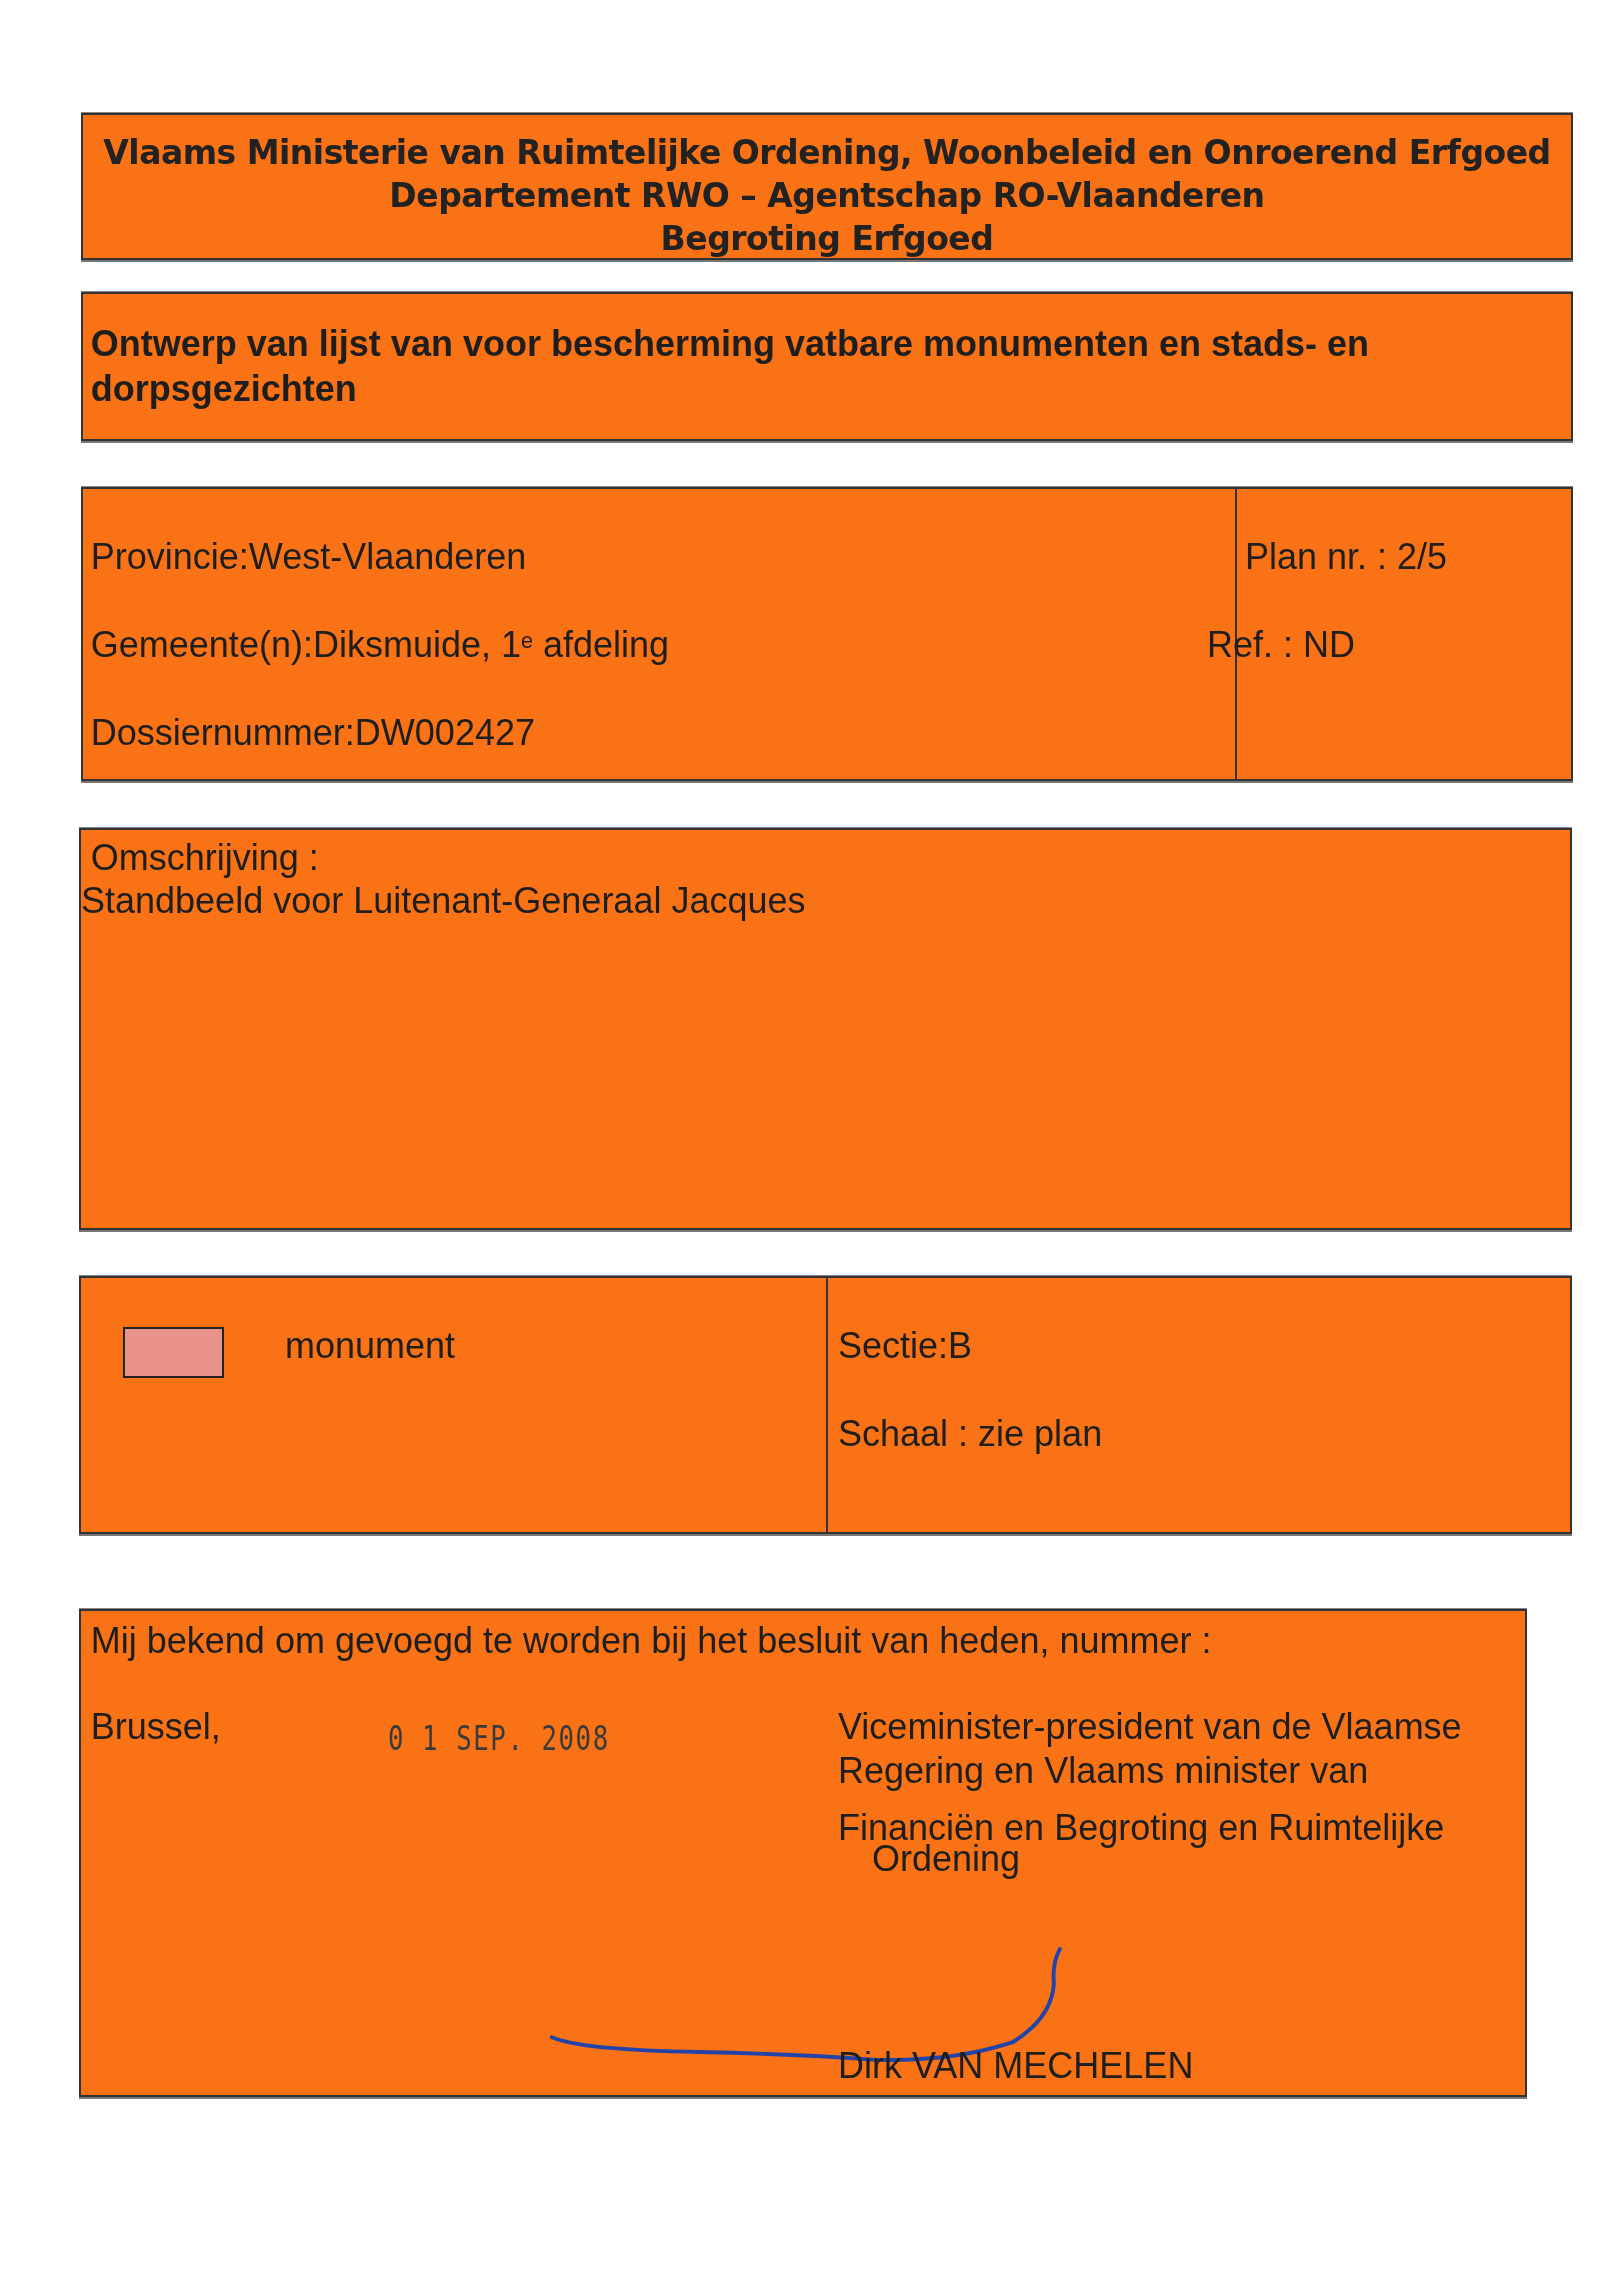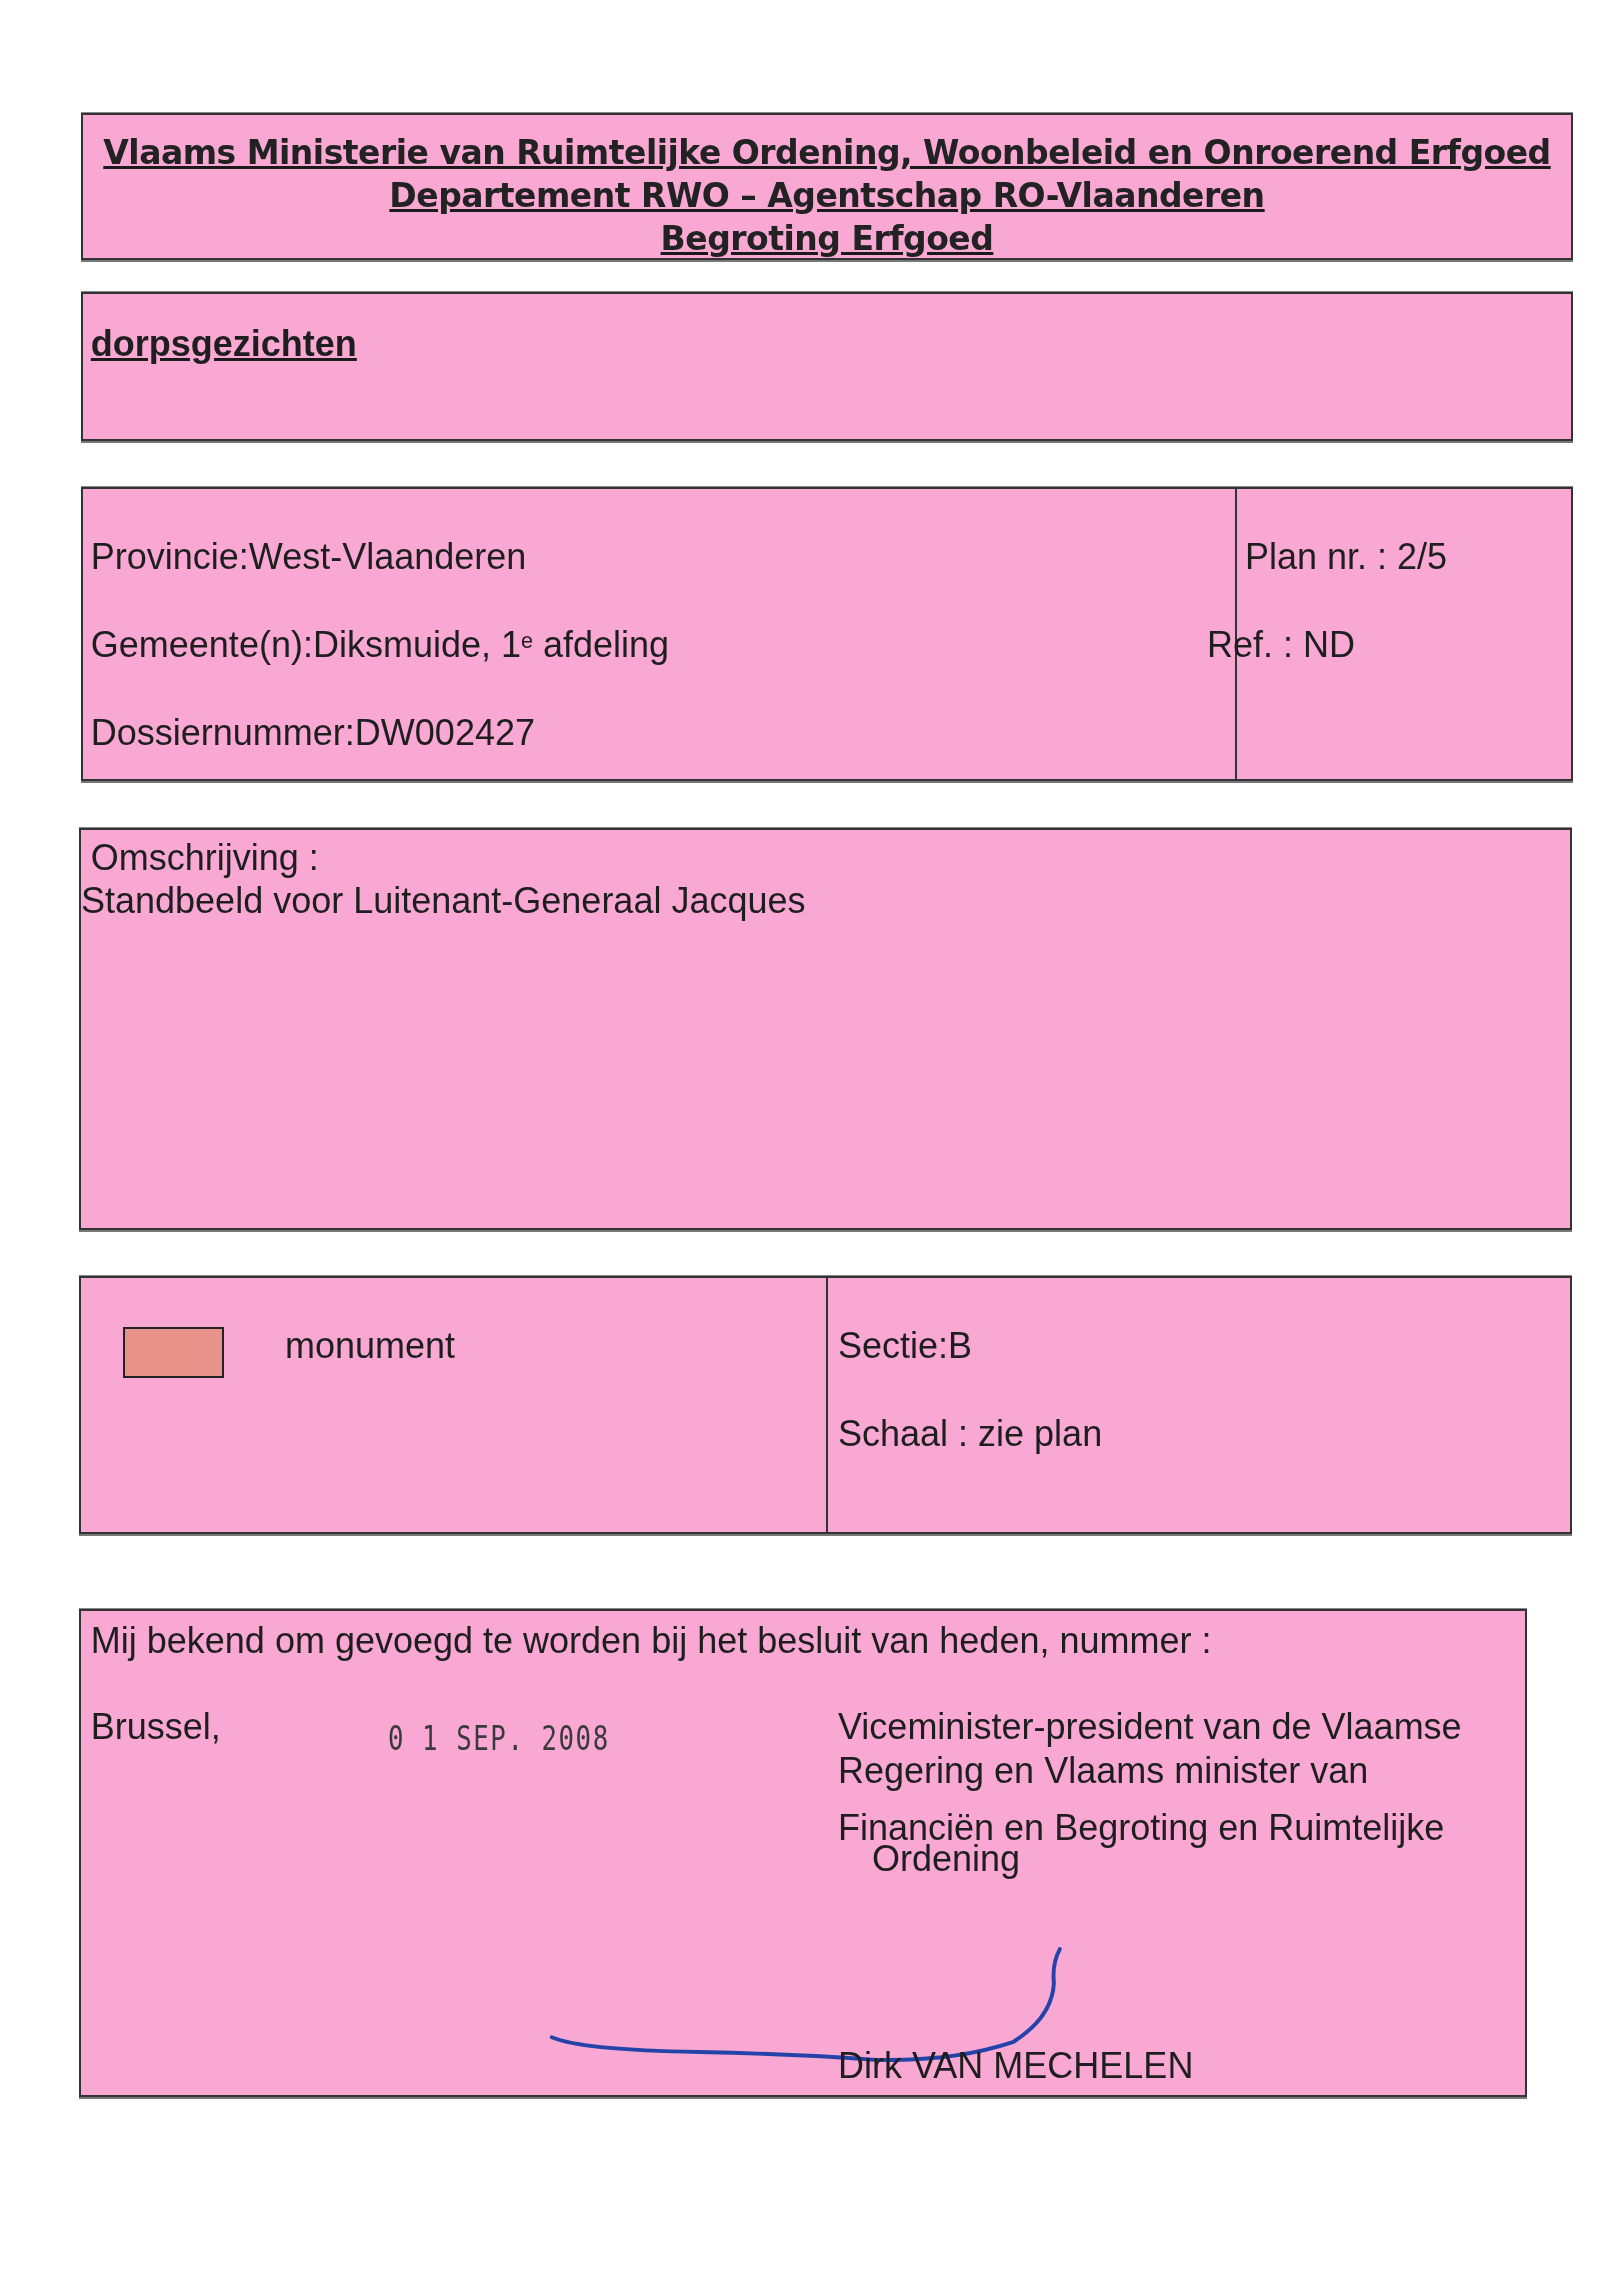--- a/index.html
+++ b/index.html
@@ -3,22 +3,21 @@
 <meta charset="utf-8">
 <style>
   html, body { margin:0; padding:0; }
   body {
     width:1621px; height:2294px; background:#ffffff; position:relative;
     font-family:"Liberation Sans", sans-serif; color:#1a1a1a; overflow:hidden;
   }
   .box {
     position:absolute; box-sizing:border-box;
     border:2px solid #333; box-shadow: 0 2px 0 #777, 0 -1px 0 #888;
-    background:#f9a8d4;
-    text-decoration:underline;
+    background:#f97316;
   }
   .hdr { font-family:"DejaVu Sans", sans-serif; font-weight:bold; font-size:33px;
          text-align:center; line-height:43px; color:#222; letter-spacing:-0.5px; }
   .title { font-weight:bold; font-size:36px; line-height:45px; color:#1e1e1e; padding:0 7.8px; }
   .txt { position:absolute; font-size:36px; color:#1e1e1e; white-space:nowrap; line-height:43px; }
   .vline { position:absolute; top:0; bottom:0; width:2px; background:#333; }
   .sup { font-size:21.6px; vertical-align:top; position:relative; top:-3.9px; }
   .stamp { position:absolute; font-family:"DejaVu Sans Mono", monospace; font-size:33px;
            color:#3a3a3a; letter-spacing:2px; transform:scaleX(0.78); transform-origin:left top; }
   .swatch { position:absolute; background:#e8928a; border:2.9px solid #222; box-sizing:border-box; }
@@ -26,20 +25,21 @@
 </head>
 <body>
 
 <div class="box" style="left:81px; top:113px; width:1492px; height:147px; padding-top:15.7px;">
   <div class="hdr">Vlaams Ministerie van Ruimtelijke Ordening, Woonbeleid en Onroerend Erfgoed</div>
   <div class="hdr">Departement RWO – Agentschap RO-Vlaanderen</div>
   <div class="hdr">Begroting Erfgoed</div>
 </div>
 
 <div class="box" style="left:81px; top:292px; width:1492px; height:149px; padding-top:27.4px;">
+  <div class="title">Ontwerp van lijst van voor bescherming vatbare monumenten en stads- en</div>
   <div class="title">dorpsgezichten</div>
 </div>
 
 <div class="box" style="left:81px; top:487px; width:1492px; height:294px;">
   <div class="txt" style="left:7.8px; top:46px;">Provincie:West-Vlaanderen</div>
   <div class="txt" style="left:7.8px; top:134px;">
     <span>Gemeente(n):Diksmuide, 1</span><span class="sup">e</span><span style="white-space:pre;"> afdeling</span>
   </div>
   <div class="txt" style="left:7.8px; top:222px;">Dossiernummer:DW002427</div>
   <div class="vline" style="left:1152px;"></div>

